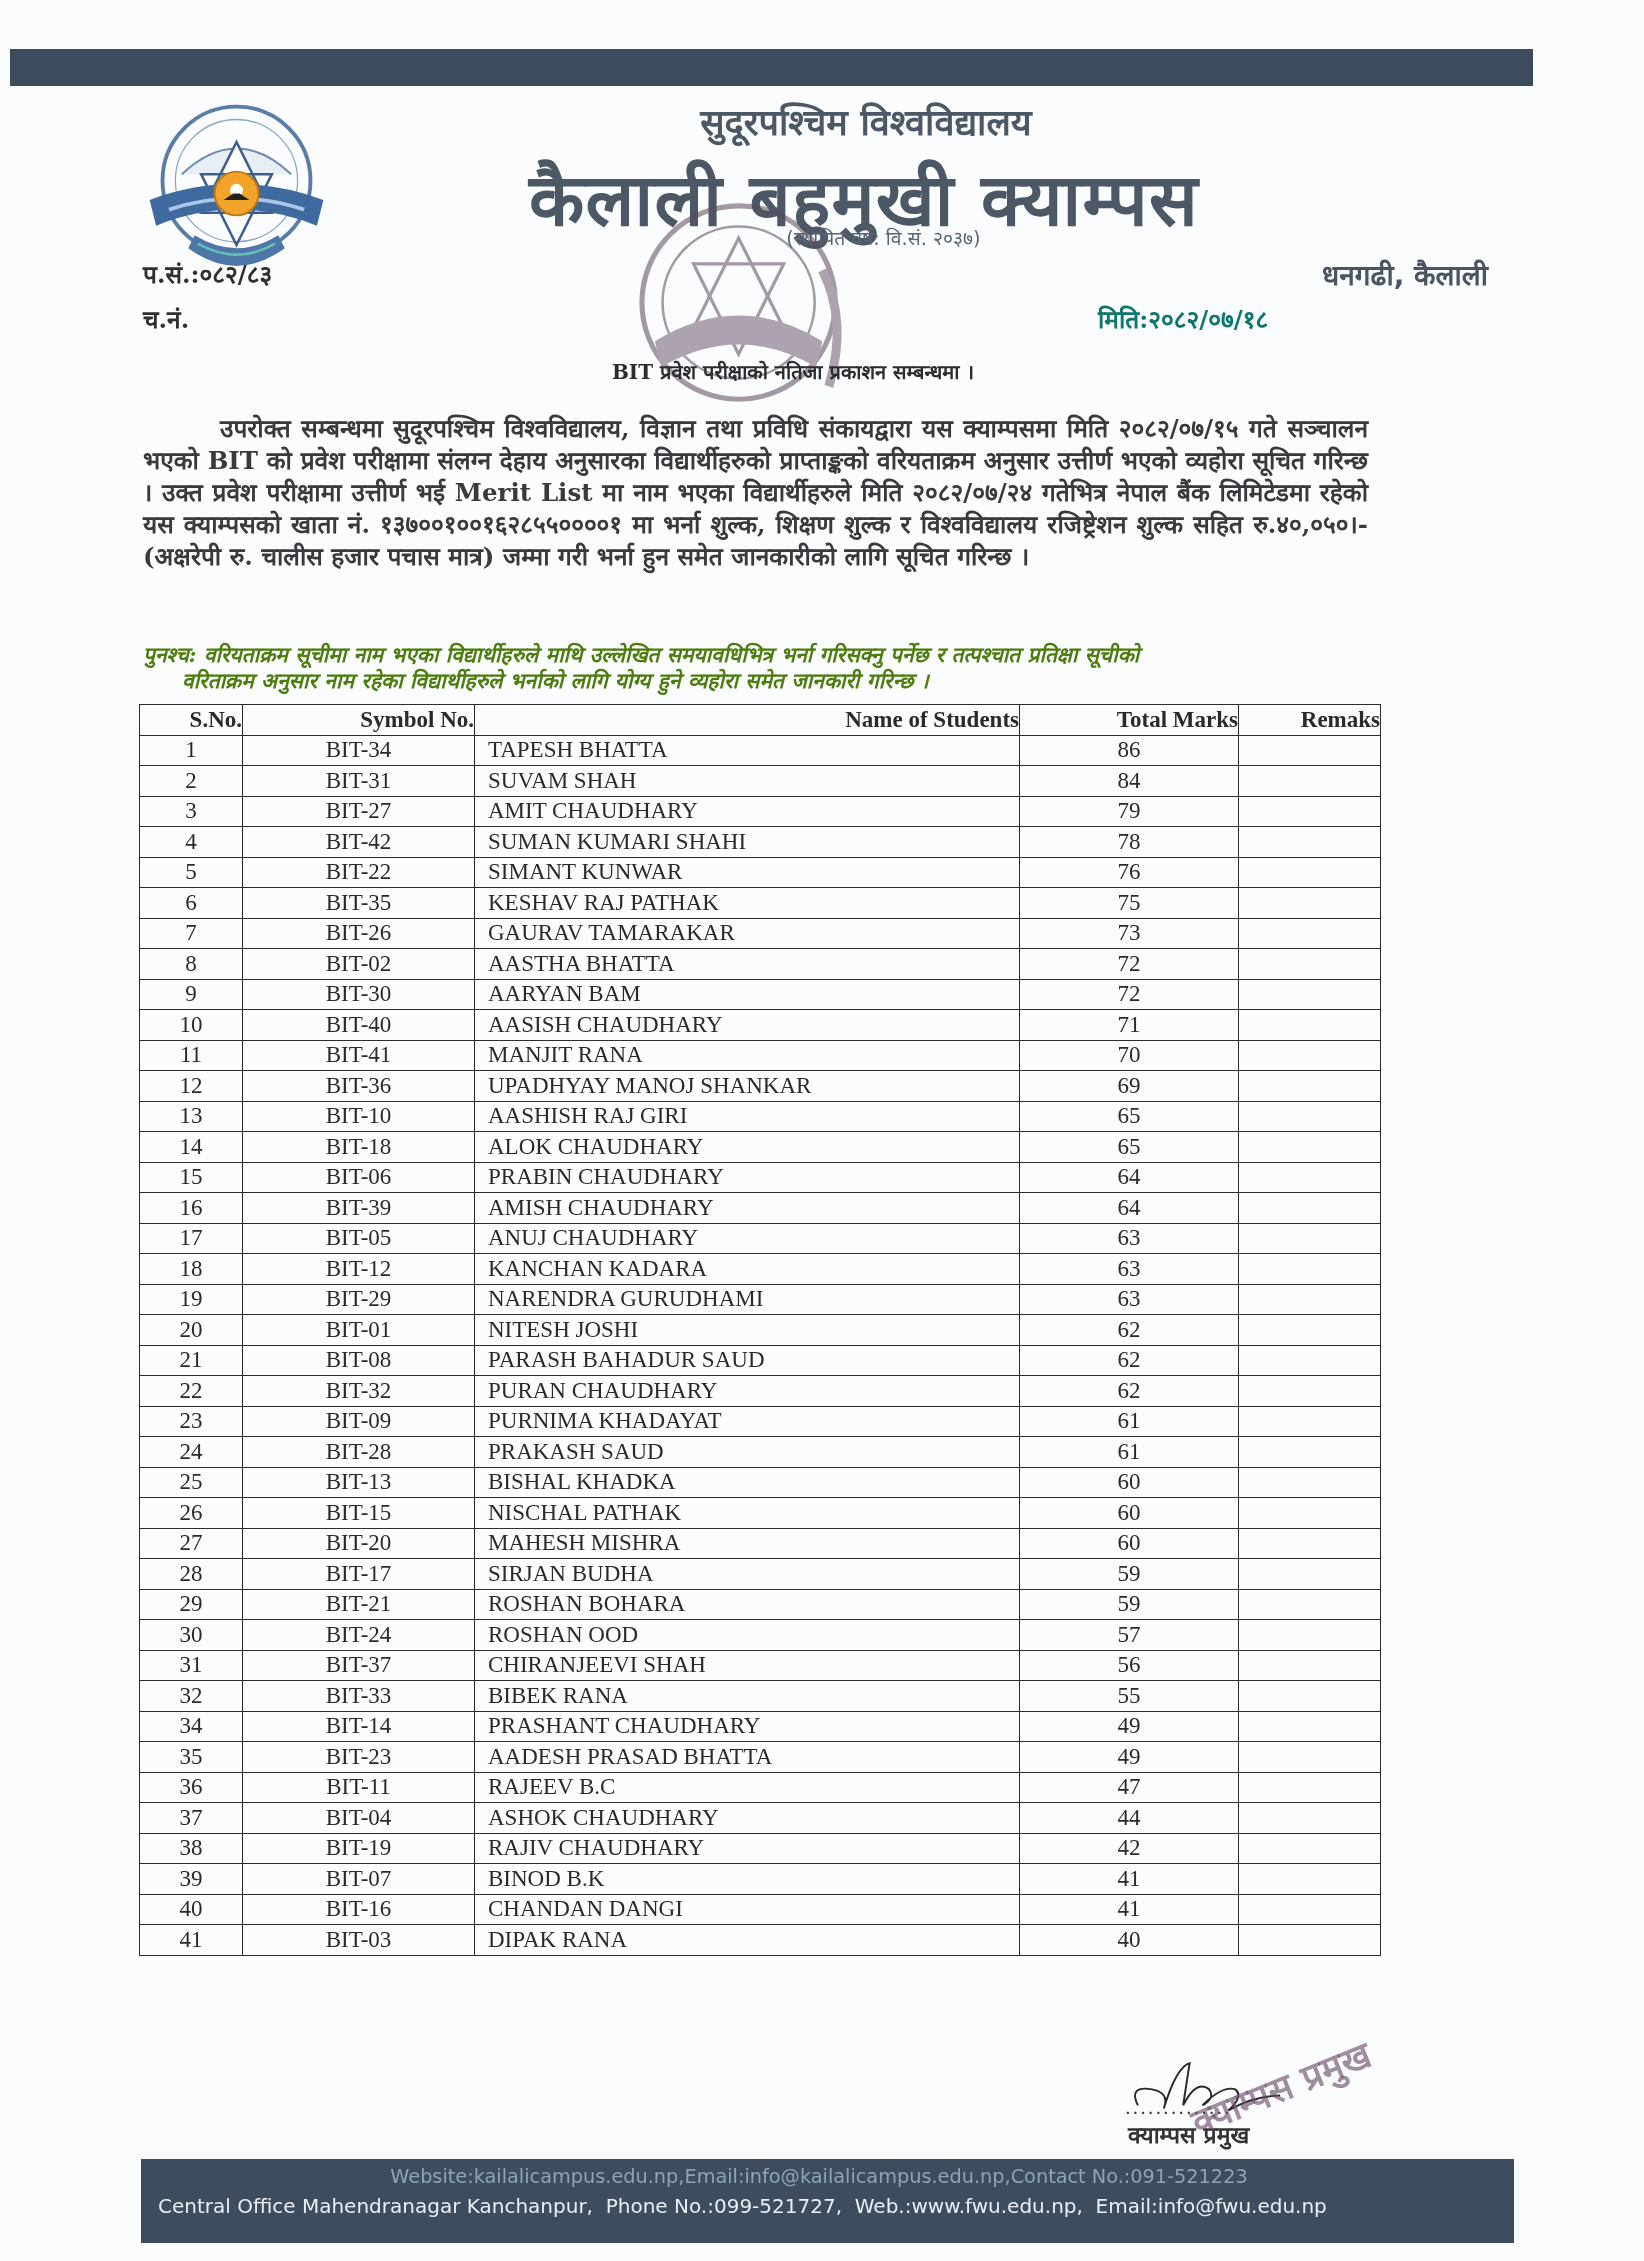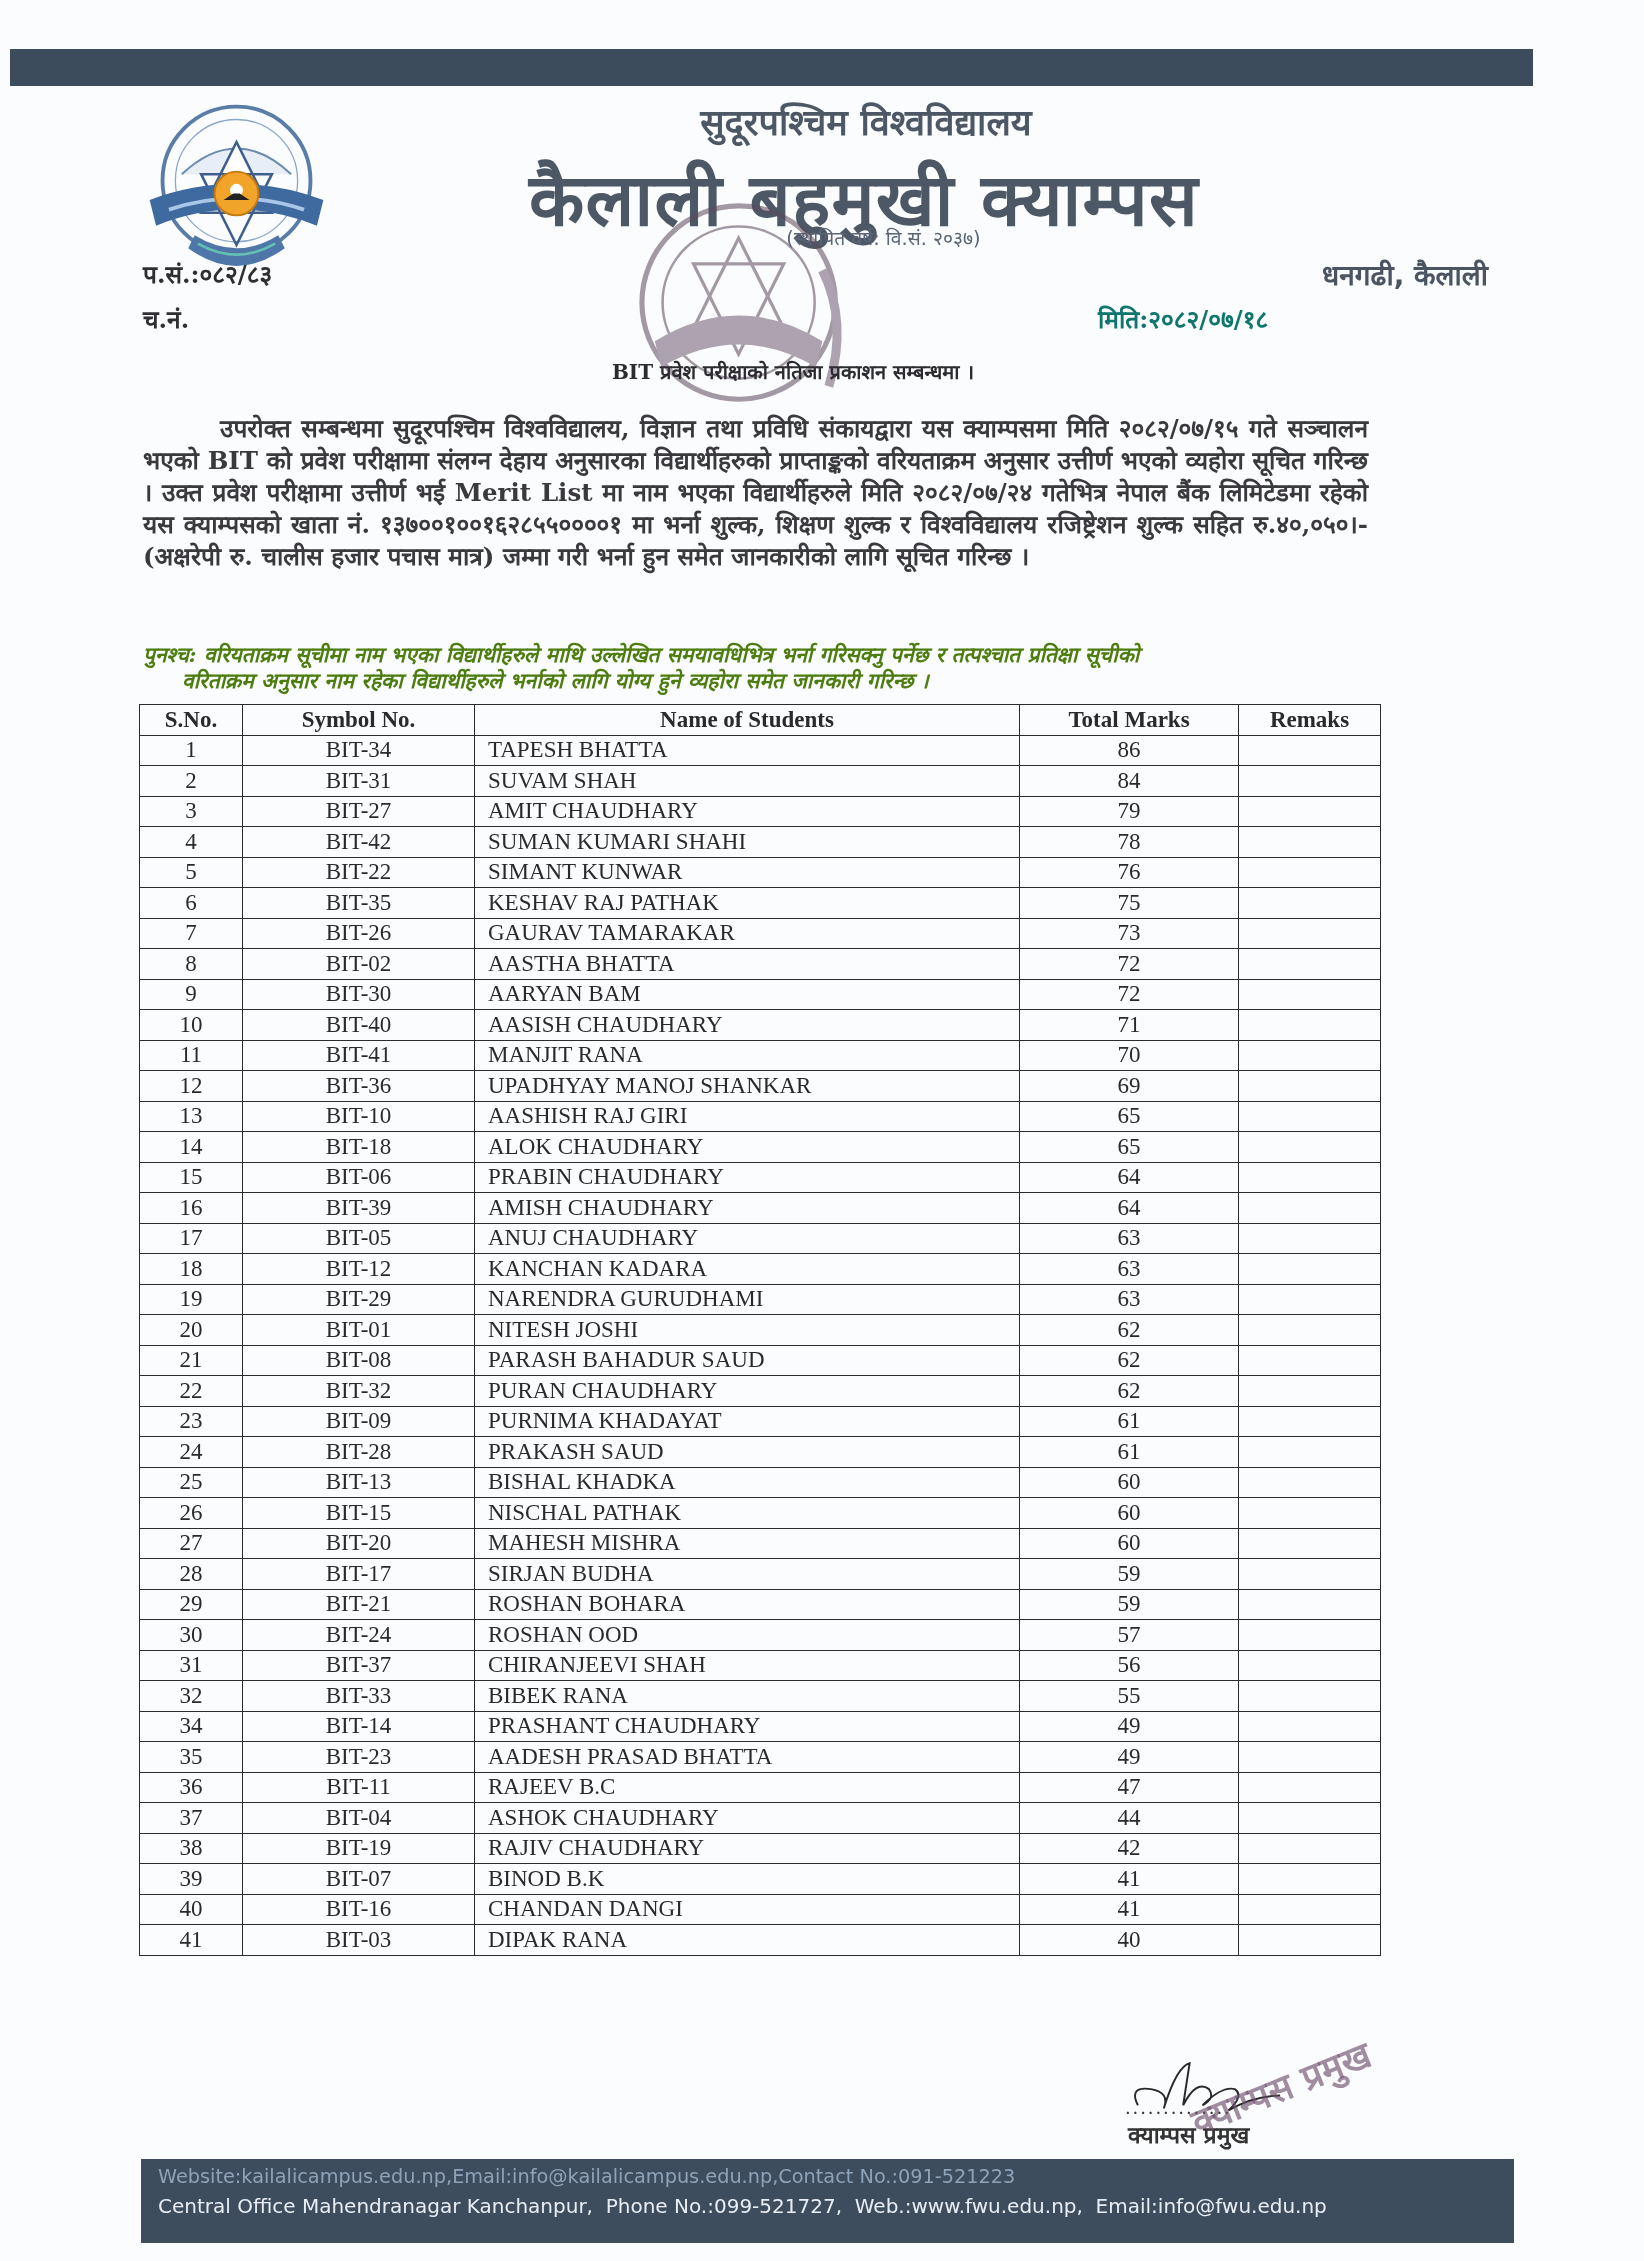--- a/index.html
+++ b/index.html
@@ -58,21 +58,21 @@
 
   table.merit {
     position: absolute; left: 139px; top: 704px; width: 1241px;
     border-collapse: collapse; table-layout: fixed;
     font-family: "Liberation Serif", serif; font-size: 23px; color: #2a2a2e;
   }
   table.merit th, table.merit td {
     border: 1.3px solid #2c2c2c; height: 29.5px; padding: 0; line-height: 28px;
     white-space: nowrap; overflow: hidden;
   }
-  table.merit th { font-weight: bold; text-align: center; font-size: 23px; }
+  table.merit th { font-weight: bold; text-align: right; font-size: 23px; }
   table.merit td.c { text-align: center; }
   table.merit td.name { padding-left: 13px; text-align: left; }
 
   .signature {
     position: absolute; left: 1125px; top: 2060px; width: 168px; height: 55px;
   }
   .sig-dots {
     position: absolute; left: 1125px; top: 2097px; font-size: 18px; letter-spacing: 1.9px; color: #333;
   }
   .sig-title {
@@ -84,21 +84,21 @@
     color: rgba(110, 80, 110, 0.65); transform: rotate(-22deg); font-family: "DejaVu Sans", sans-serif;
   }
 
   .footer-bar {
     position: absolute; left: 141px; top: 2159px; width: 1373px; height: 84px;
     background: #3e4d5e;
   }
   .footer-line1 {
     position: absolute; left: 158px; top: 2165px; width: 1322px;
     font-family: "DejaVu Sans", sans-serif; font-size: 19.3px; color: #8fa3b8;
-    display: flex; justify-content: flex-start;
+    display: flex; justify-content: center;
   }
   .footer-line2 {
     position: absolute; left: 158px; top: 2194px;
     font-family: "DejaVu Sans", sans-serif; font-size: 20px; color: #e9eef4; white-space: pre;
   }
 </style>
 </head>
 <body>
 
 <div class="top-bar"></div>

